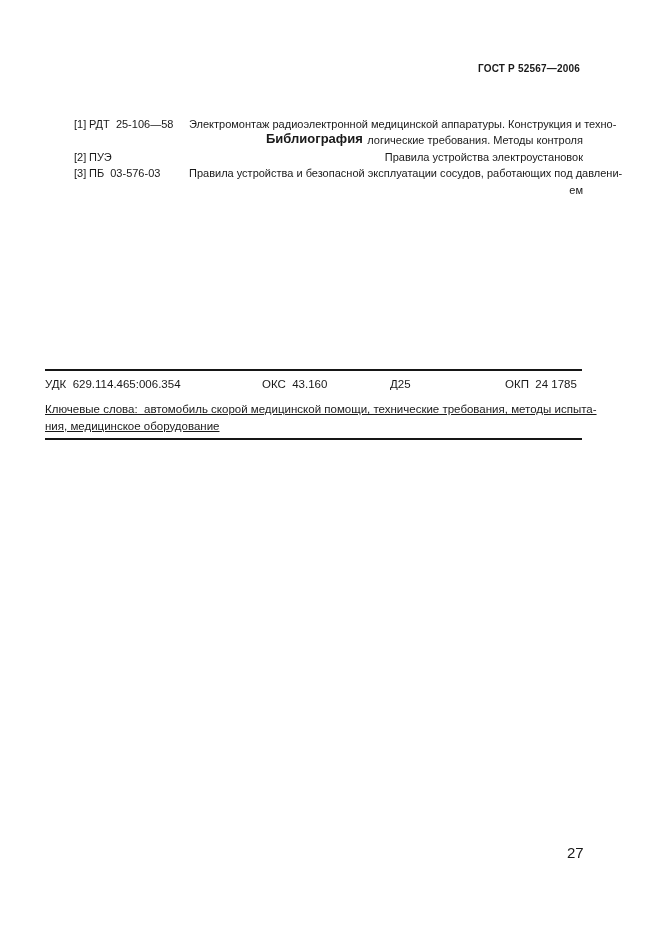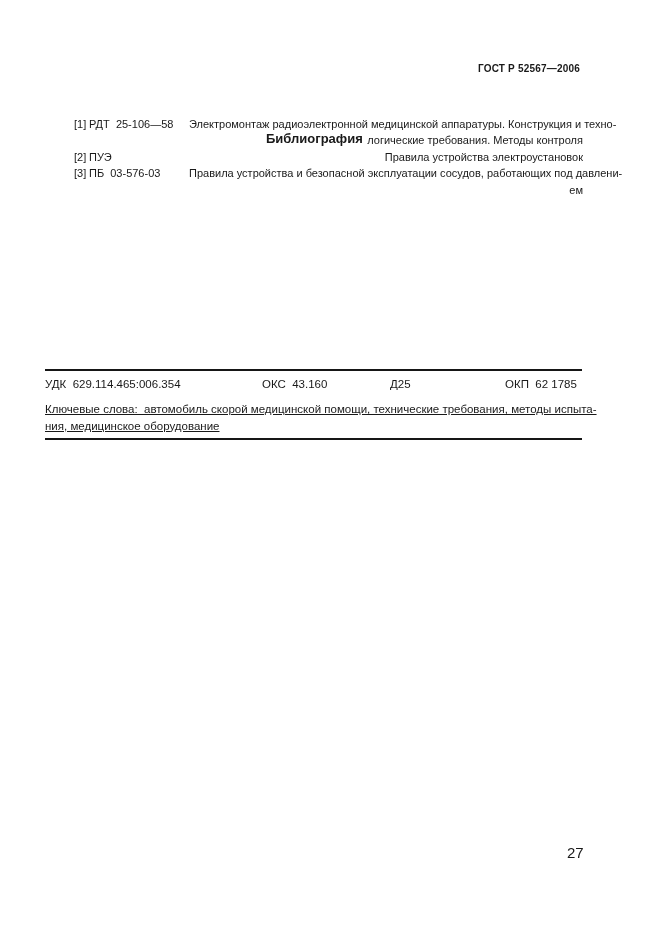--- a/index.html
+++ b/index.html
@@ -149,21 +149,21 @@
     </div>
 
   </div>
 
   <div class="rule rule-top"></div>
 
   <div class="class-row">
     <span class="class-item class-udk">УДК  629.114.465:006.354</span>
     <span class="class-item class-oks">ОКС  43.160</span>
     <span class="class-item class-d">Д25</span>
-    <span class="class-item class-okp">ОКП  62 1785</span>
+    <span class="class-item class-okp">ОКП  24 1785</span>
   </div>
 
   <div class="keywords">
     <div class="keywords-line">Ключевые слова:  автомобиль скорой медицинской помощи, технические требования, методы испыта-</div>
     <div class="keywords-line">ния, медицинское оборудование</div>
   </div>
 
   <div class="rule rule-bottom"></div>
 
   <div class="page-number">27</div>

